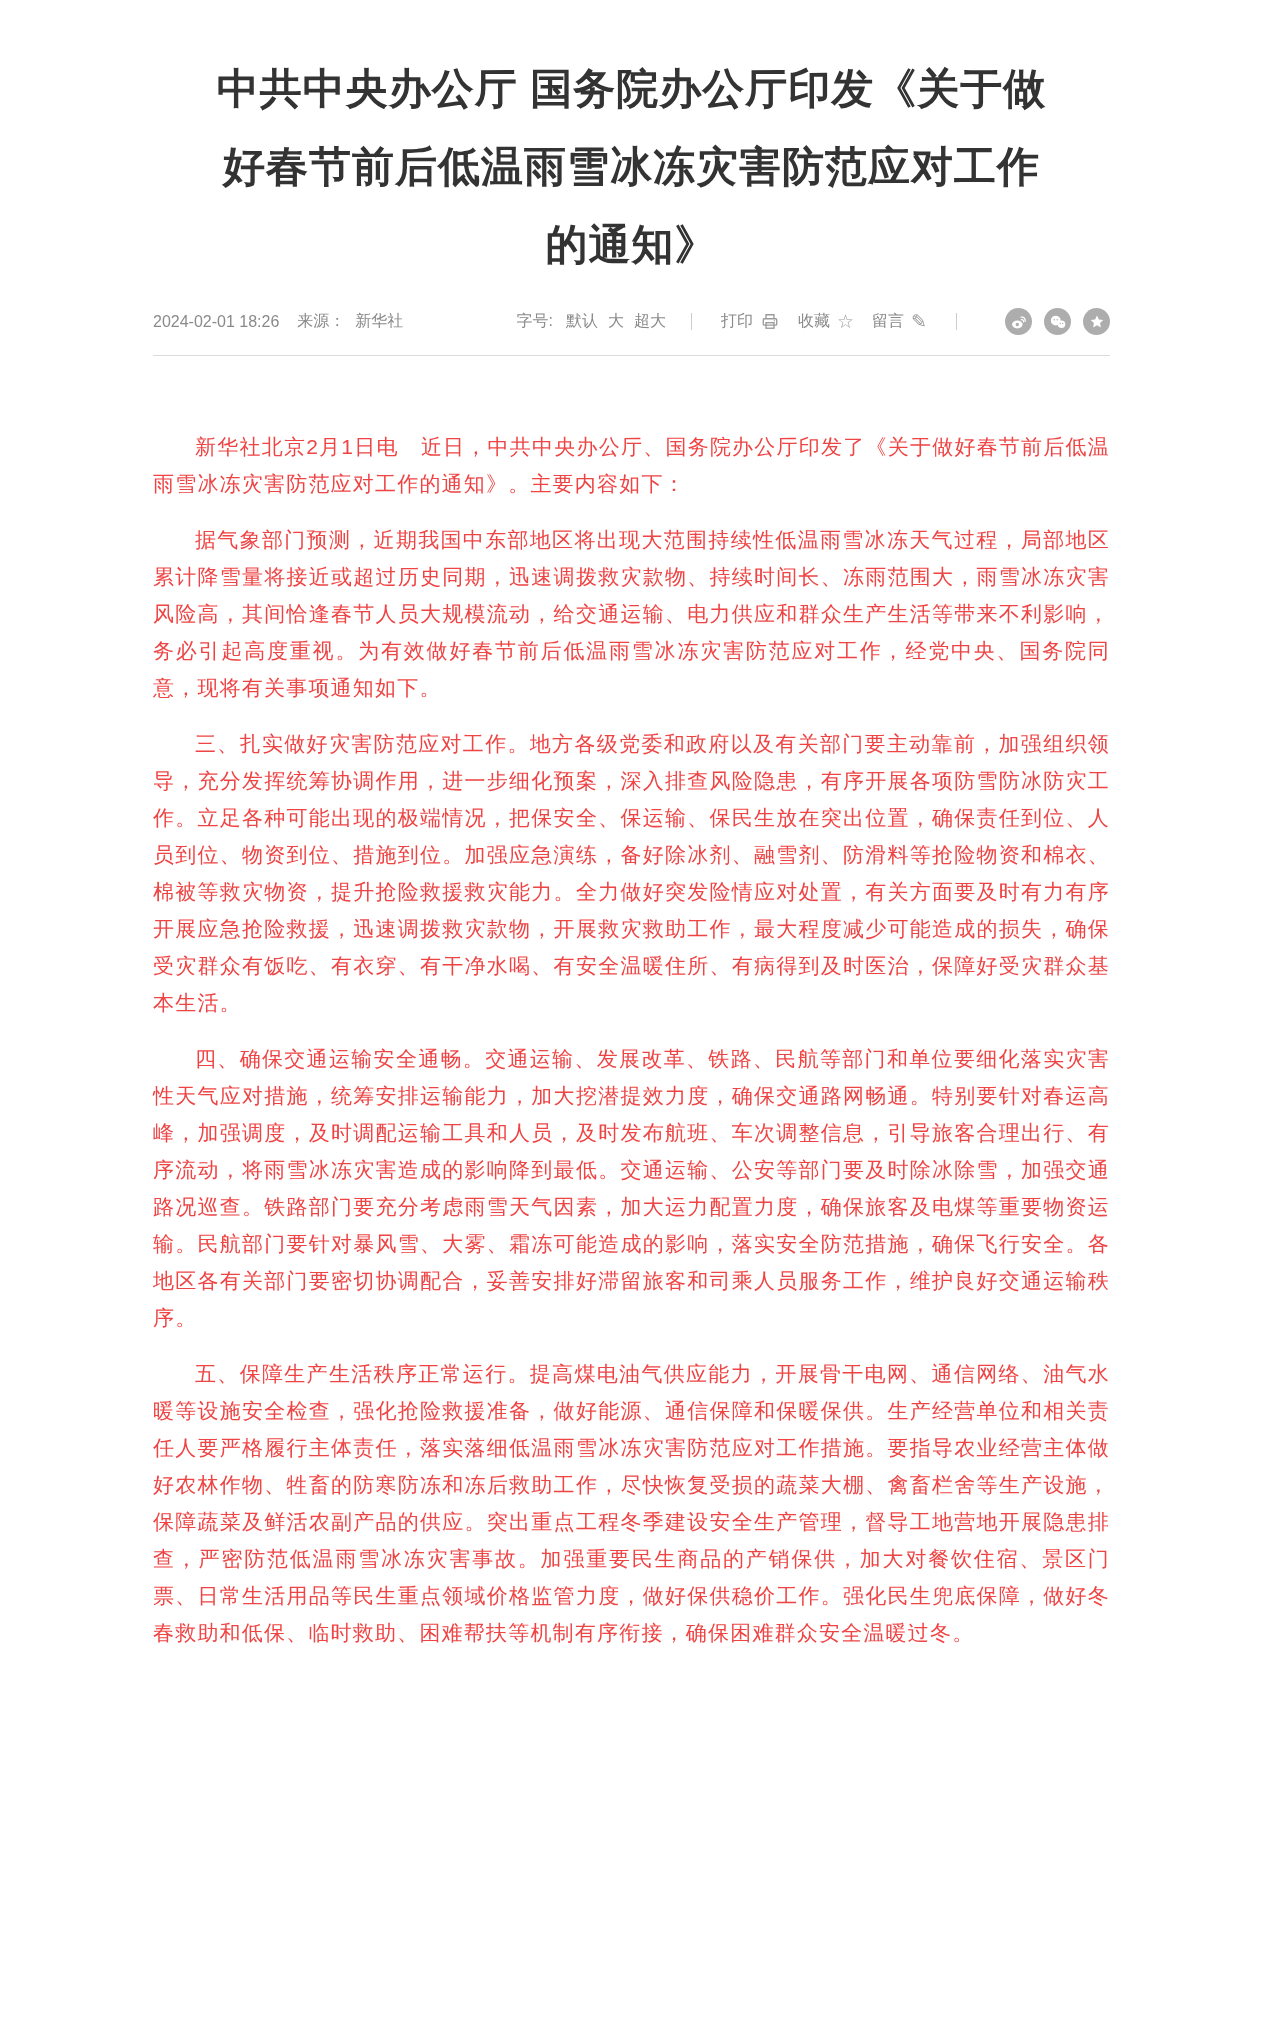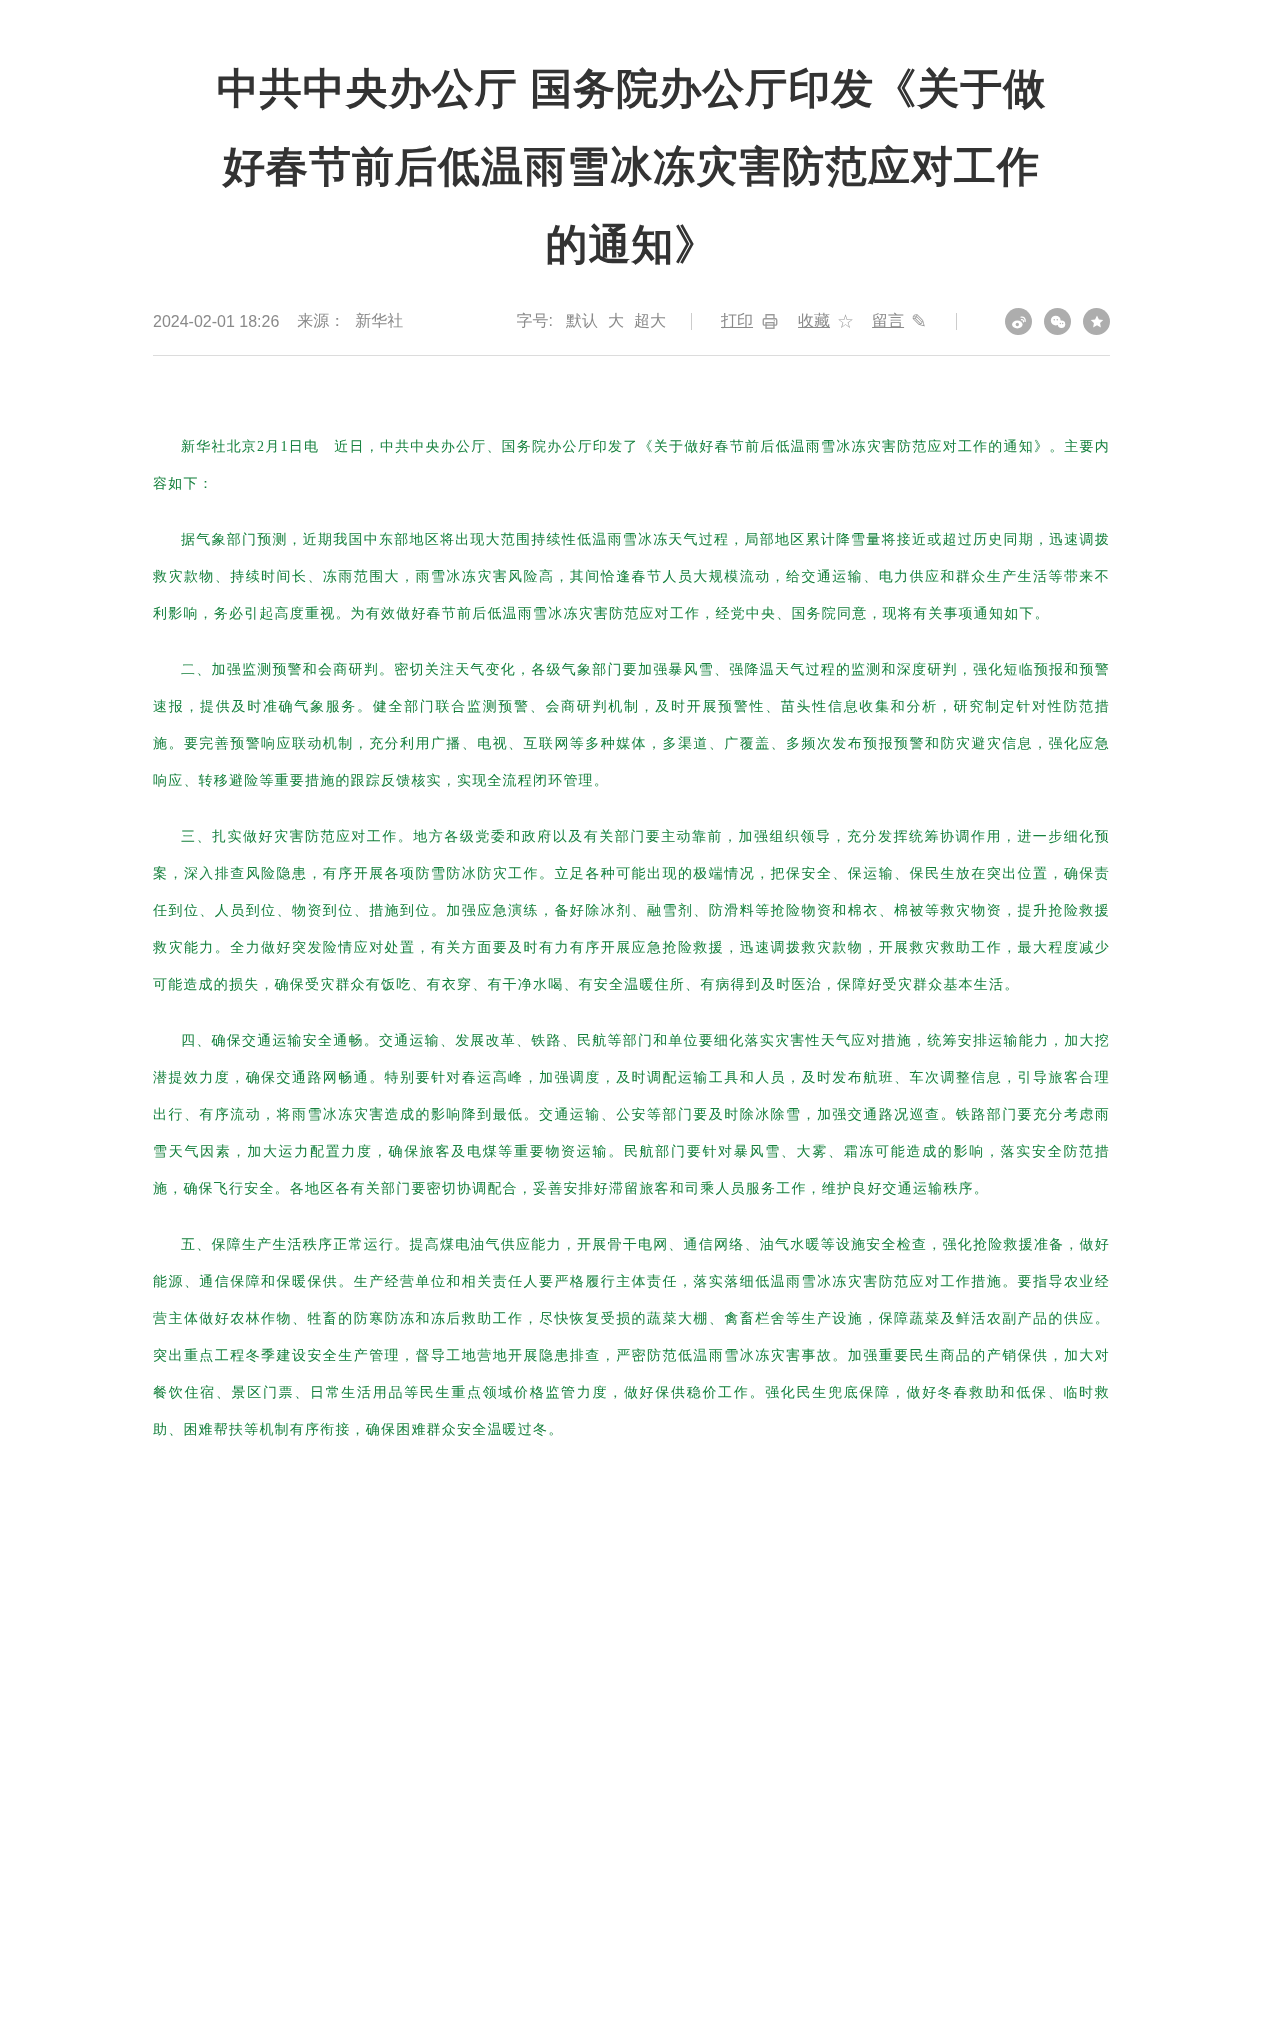--- a/index.html
+++ b/index.html
@@ -21,35 +21,35 @@
   .meta-left { display: flex; align-items: center; }
   .meta-left .datetime { margin-right: 18px; }
   .meta-left .source-label { margin-right: 10px; }
   .meta-right { display: flex; align-items: center; }
   .meta-right a { color: #8a8a8a; text-decoration: none; cursor: pointer; }
   .fs-label { margin-right: 8px; }
   .fs-option { margin: 0 5px; }
   .fs-active { color: #2b5a8c; font-weight: 400; }
   .vsep { width: 1px; height: 17px; background: #cccccc; margin: 0 20px; display: inline-block; }
   .action { display: inline-flex; align-items: center; margin: 0 9px; }
-  .action .label { margin-right: 7px; text-decoration: underline; }
+  .action .label { margin-right: 7px; }
   .glyph-icon {
     font-family: "DejaVu Sans", sans-serif; font-size: 19px; color: #9a9a9a;
     font-style: normal; line-height: 1;
   }
   .share-group { display: inline-flex; align-items: center; margin-left: 16px; }
   .share-circle {
     width: 27px; height: 27px; border-radius: 50%; background: #adadad;
     display: inline-flex; align-items: center; justify-content: center;
     margin-left: 12px; cursor: pointer;
   }
   .article {
     padding-top: 72px;
-    font-family: Liberation Serif, serif;
-    font-size: 14px; color: #15803d;
+    font-family: Liberation Sans, sans-serif;
+    font-size: 21px; color: #ef4444;
   }
   .article p {
     margin: 0 0 19px; line-height: 37px; letter-spacing: 1.2px;
     text-indent: 2em; text-align: justify;
   }
   svg { display: block; }
 </style>
 </head>
 <body>
 
@@ -126,19 +126,18 @@
             </svg>
           </span>
         </span>
       </span>
     </div>
   </div>
 
   <div class="article">
     <p>新华社北京2月1日电　近日，中共中央办公厅、国务院办公厅印发了《关于做好春节前后低温雨雪冰冻灾害防范应对工作的通知》。主要内容如下：</p>
     <p>据气象部门预测，近期我国中东部地区将出现大范围持续性低温雨雪冰冻天气过程，局部地区累计降雪量将接近或超过历史同期，迅速调拨救灾款物、持续时间长、冻雨范围大，雨雪冰冻灾害风险高，其间恰逢春节人员大规模流动，给交通运输、电力供应和群众生产生活等带来不利影响，务必引起高度重视。为有效做好春节前后低温雨雪冰冻灾害防范应对工作，经党中央、国务院同意，现将有关事项通知如下。</p>
-    <p>二、加强监测预警和会商研判。密切关注天气变化，各级气象部门要加强暴风雪、强降温天气过程的监测和深度研判，强化短临预报和预警速报，提供及时准确气象服务。健全部门联合监测预警、会商研判机制，及时开展预警性、苗头性信息收集和分析，研究制定针对性防范措施。要完善预警响应联动机制，充分利用广播、电视、互联网等多种媒体，多渠道、广覆盖、多频次发布预报预警和防灾避灾信息，强化应急响应、转移避险等重要措施的跟踪反馈核实，实现全流程闭环管理。</p>
     <p>三、扎实做好灾害防范应对工作。地方各级党委和政府以及有关部门要主动靠前，加强组织领导，充分发挥统筹协调作用，进一步细化预案，深入排查风险隐患，有序开展各项防雪防冰防灾工作。立足各种可能出现的极端情况，把保安全、保运输、保民生放在突出位置，确保责任到位、人员到位、物资到位、措施到位。加强应急演练，备好除冰剂、融雪剂、防滑料等抢险物资和棉衣、棉被等救灾物资，提升抢险救援救灾能力。全力做好突发险情应对处置，有关方面要及时有力有序开展应急抢险救援，迅速调拨救灾款物，开展救灾救助工作，最大程度减少可能造成的损失，确保受灾群众有饭吃、有衣穿、有干净水喝、有安全温暖住所、有病得到及时医治，保障好受灾群众基本生活。</p>
     <p>四、确保交通运输安全通畅。交通运输、发展改革、铁路、民航等部门和单位要细化落实灾害性天气应对措施，统筹安排运输能力，加大挖潜提效力度，确保交通路网畅通。特别要针对春运高峰，加强调度，及时调配运输工具和人员，及时发布航班、车次调整信息，引导旅客合理出行、有序流动，将雨雪冰冻灾害造成的影响降到最低。交通运输、公安等部门要及时除冰除雪，加强交通路况巡查。铁路部门要充分考虑雨雪天气因素，加大运力配置力度，确保旅客及电煤等重要物资运输。民航部门要针对暴风雪、大雾、霜冻可能造成的影响，落实安全防范措施，确保飞行安全。各地区各有关部门要密切协调配合，妥善安排好滞留旅客和司乘人员服务工作，维护良好交通运输秩序。</p>
     <p>五、保障生产生活秩序正常运行。提高煤电油气供应能力，开展骨干电网、通信网络、油气水暖等设施安全检查，强化抢险救援准备，做好能源、通信保障和保暖保供。生产经营单位和相关责任人要严格履行主体责任，落实落细低温雨雪冰冻灾害防范应对工作措施。要指导农业经营主体做好农林作物、牲畜的防寒防冻和冻后救助工作，尽快恢复受损的蔬菜大棚、禽畜栏舍等生产设施，保障蔬菜及鲜活农副产品的供应。突出重点工程冬季建设安全生产管理，督导工地营地开展隐患排查，严密防范低温雨雪冰冻灾害事故。加强重要民生商品的产销保供，加大对餐饮住宿、景区门票、日常生活用品等民生重点领域价格监管力度，做好保供稳价工作。强化民生兜底保障，做好冬春救助和低保、临时救助、困难帮扶等机制有序衔接，确保困难群众安全温暖过冬。</p>
   </div>
 
 </div>
 
 </body></html>

